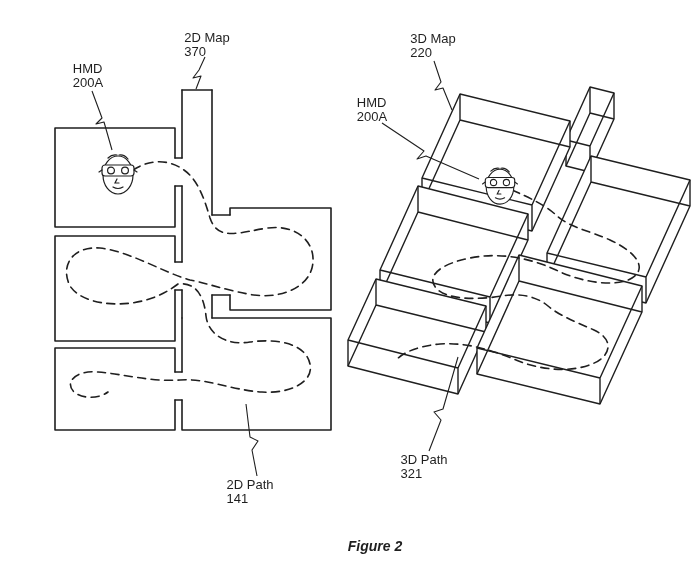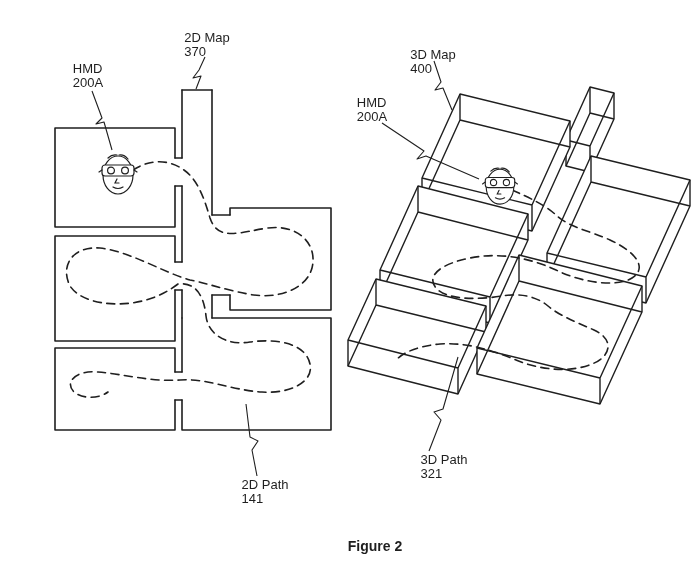--- a/index.html
+++ b/index.html
@@ -8,21 +8,21 @@
     font-family:"Liberation Sans", sans-serif;color:#1f1f1f;overflow:hidden;
   }
   .canvas svg{position:absolute;left:0;top:0;}
   .fig-label{
     position:absolute;transform:translateX(-50%);
     font-size:13px;line-height:14px;white-space:nowrap;
   }
   .fig-label span{display:block;}
   .fig-caption{
     position:absolute;transform:translateX(-50%);
-    font-size:14px;font-weight:bold;
+    font-size:14px;font-weight:bold;font-style:italic;
   }
   .ink{stroke:#1f1f1f;fill:none;stroke-width:1.6;stroke-linecap:round;stroke-linejoin:round;}
   .ink-thin{stroke:#1f1f1f;fill:none;stroke-width:1.1;stroke-linejoin:round;}
   .wall3d{stroke:#1f1f1f;fill:#ffffff;stroke-width:1.4;stroke-linejoin:round;}
   .edge3d{stroke:#1f1f1f;fill:none;stroke-width:1.4;stroke-linejoin:round;}
   .dashed{stroke:#1f1f1f;fill:none;stroke-width:1.6;stroke-dasharray:8 5.5;stroke-linecap:round;}
   .face{stroke:#1f1f1f;stroke-width:1.2;fill:none;stroke-linecap:round;}
   .face-fill{stroke:#1f1f1f;stroke-width:1.2;fill:#ffffff;}
 </style>
 </head>
@@ -156,34 +156,34 @@
   <div class="fig-label" style="left:88px;top:62px">
     <span>HMD</span>
     <span>200A</span>
   </div>
 
   <div class="fig-label" style="left:207px;top:31px">
     <span>2D Map</span>
     <span>370</span>
   </div>
 
-  <div class="fig-label" style="left:433px;top:48px">
+  <div class="fig-label" style="left:433px;top:32px">
     <span>3D Map</span>
-    <span>400</span>
+    <span>220</span>
   </div>
 
   <div class="fig-label" style="left:372px;top:96px">
     <span>HMD</span>
     <span>200A</span>
   </div>
 
-  <div class="fig-label" style="left:265px;top:478px">
+  <div class="fig-label" style="left:250px;top:478px">
     <span>2D Path</span>
     <span>141</span>
   </div>
 
-  <div class="fig-label" style="left:444px;top:453px">
+  <div class="fig-label" style="left:424px;top:453px">
     <span>3D Path</span>
     <span>321</span>
   </div>
 
   <div class="fig-caption" style="left:375px;top:538px">Figure 2</div>
 </div>
 
 </body></html>

